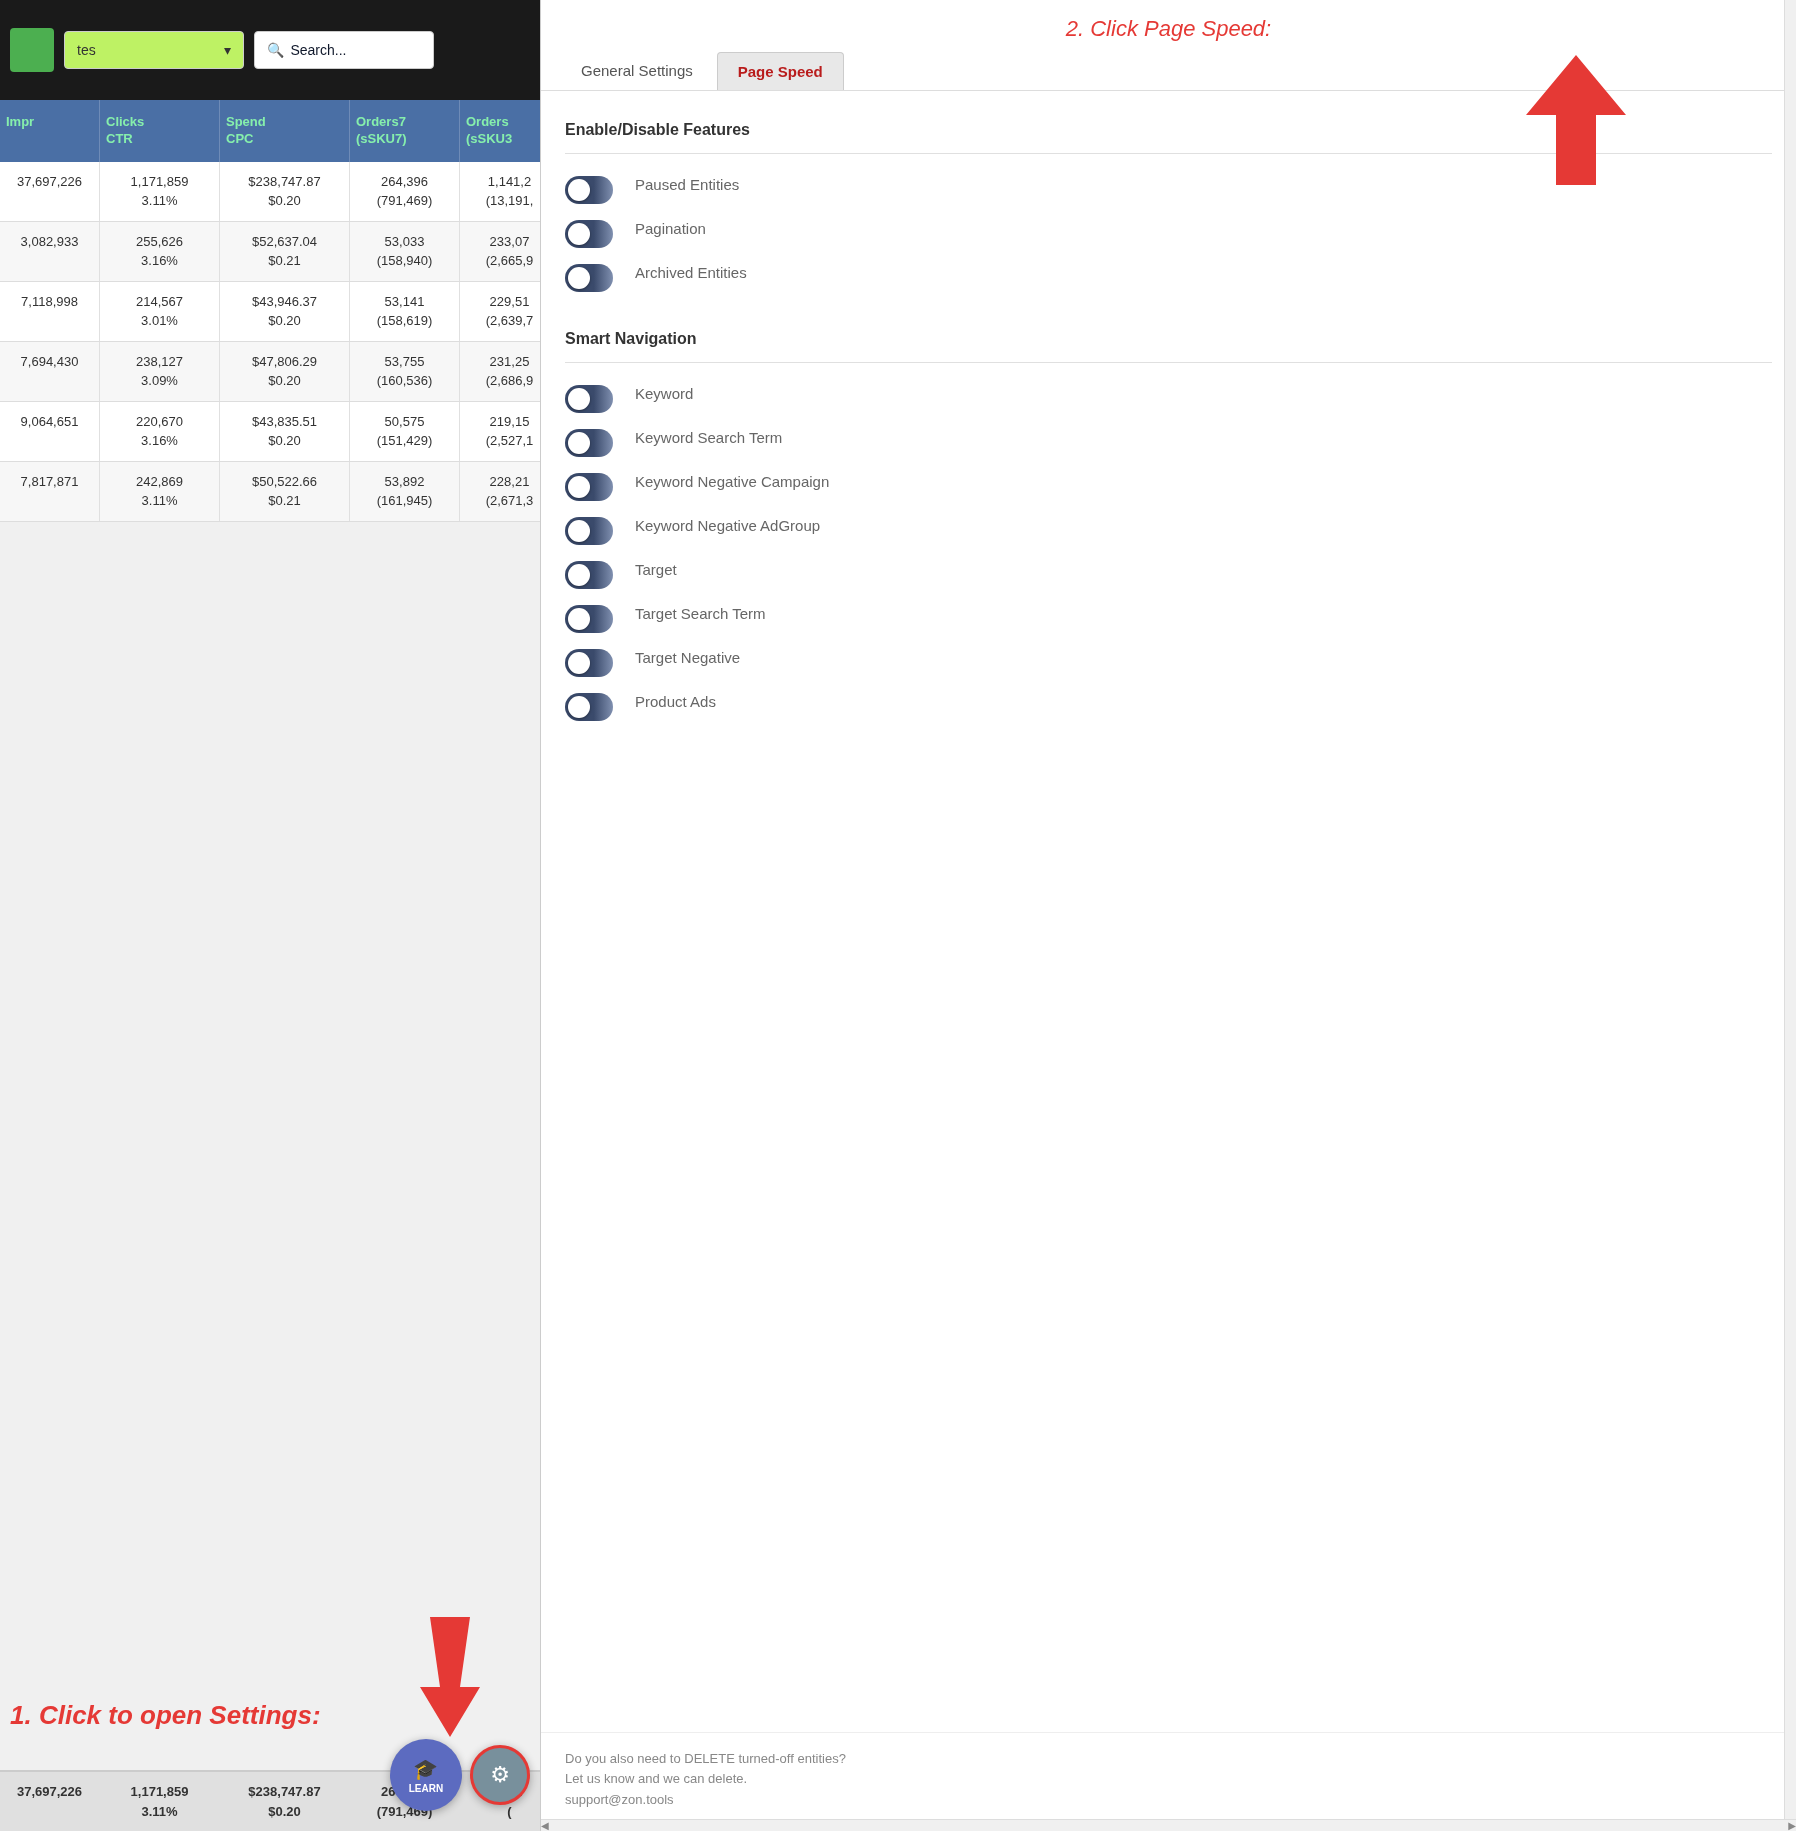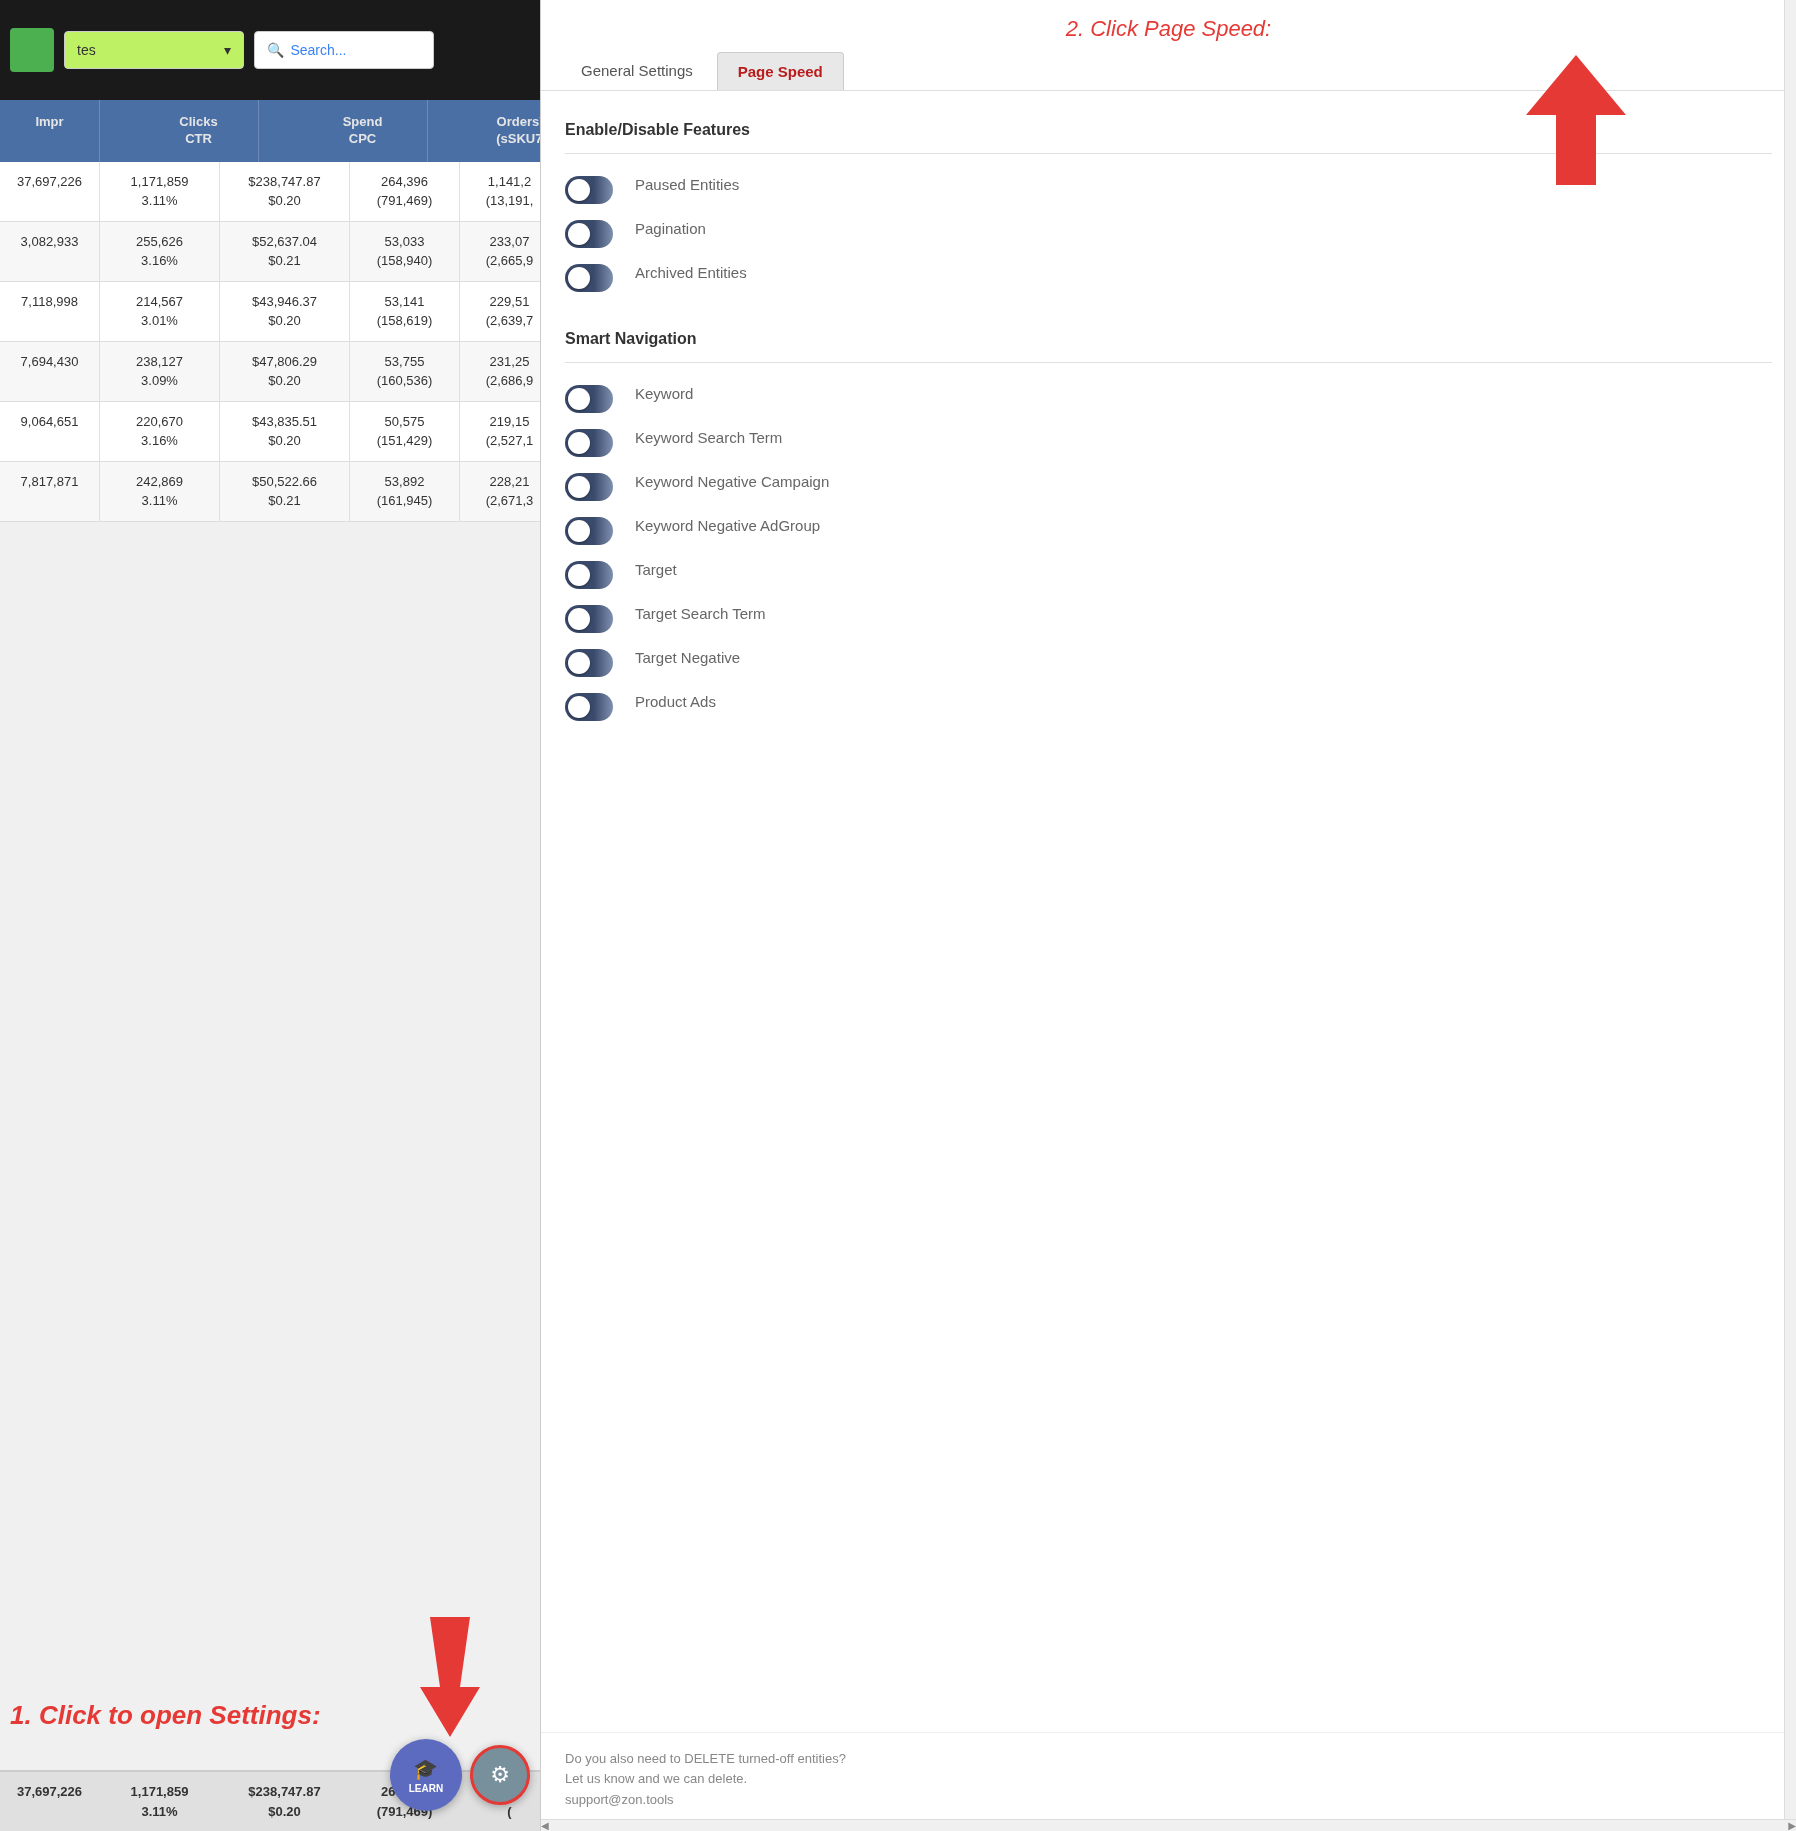--- a/index.html
+++ b/index.html
@@ -65,25 +65,23 @@
       align-items: center;
       gap: 6px;
       width: 180px;
       height: 38px;
     }
 
     .table-header {
       background: #4a6fa5;
       display: grid;
       grid-template-columns: 100px 120px 130px 110px 100px;
-      color: #e5e5e5;
+      color: #86efac;
       font-size: 13px;
       font-weight: 600;
-      text-align: center;
-      gap: 39px;
     }
 
     .th-cell {
       padding: 14px 6px;
       border-right: 1px solid rgba(255,255,255,0.2);
       line-height: 1.3;
     }
 
     .table-body {
       flex: 1;
@@ -325,21 +323,21 @@
 <div class="left-panel">
 
   <div class="top-bar">
     <div class="green-button"></div>
     <div class="filter-dropdown">
       <span>tes</span>
       <span style="margin-left:auto;">▾</span>
     </div>
     <div class="search-box">
       <span>🔍</span>
-      <span style="color:#3b82f6;">Search...</span>
+      <span style="color:#0f172a;">Search...</span>
     </div>
   </div>
 
   <div class="table-header">
     <div class="th-cell">Impr</div>
     <div class="th-cell">Clicks<br>CTR</div>
     <div class="th-cell">Spend<br>CPC</div>
     <div class="th-cell">Orders7<br>(sSKU7)</div>
     <div class="th-cell">Orders<br>(sSKU3</div>
   </div>

